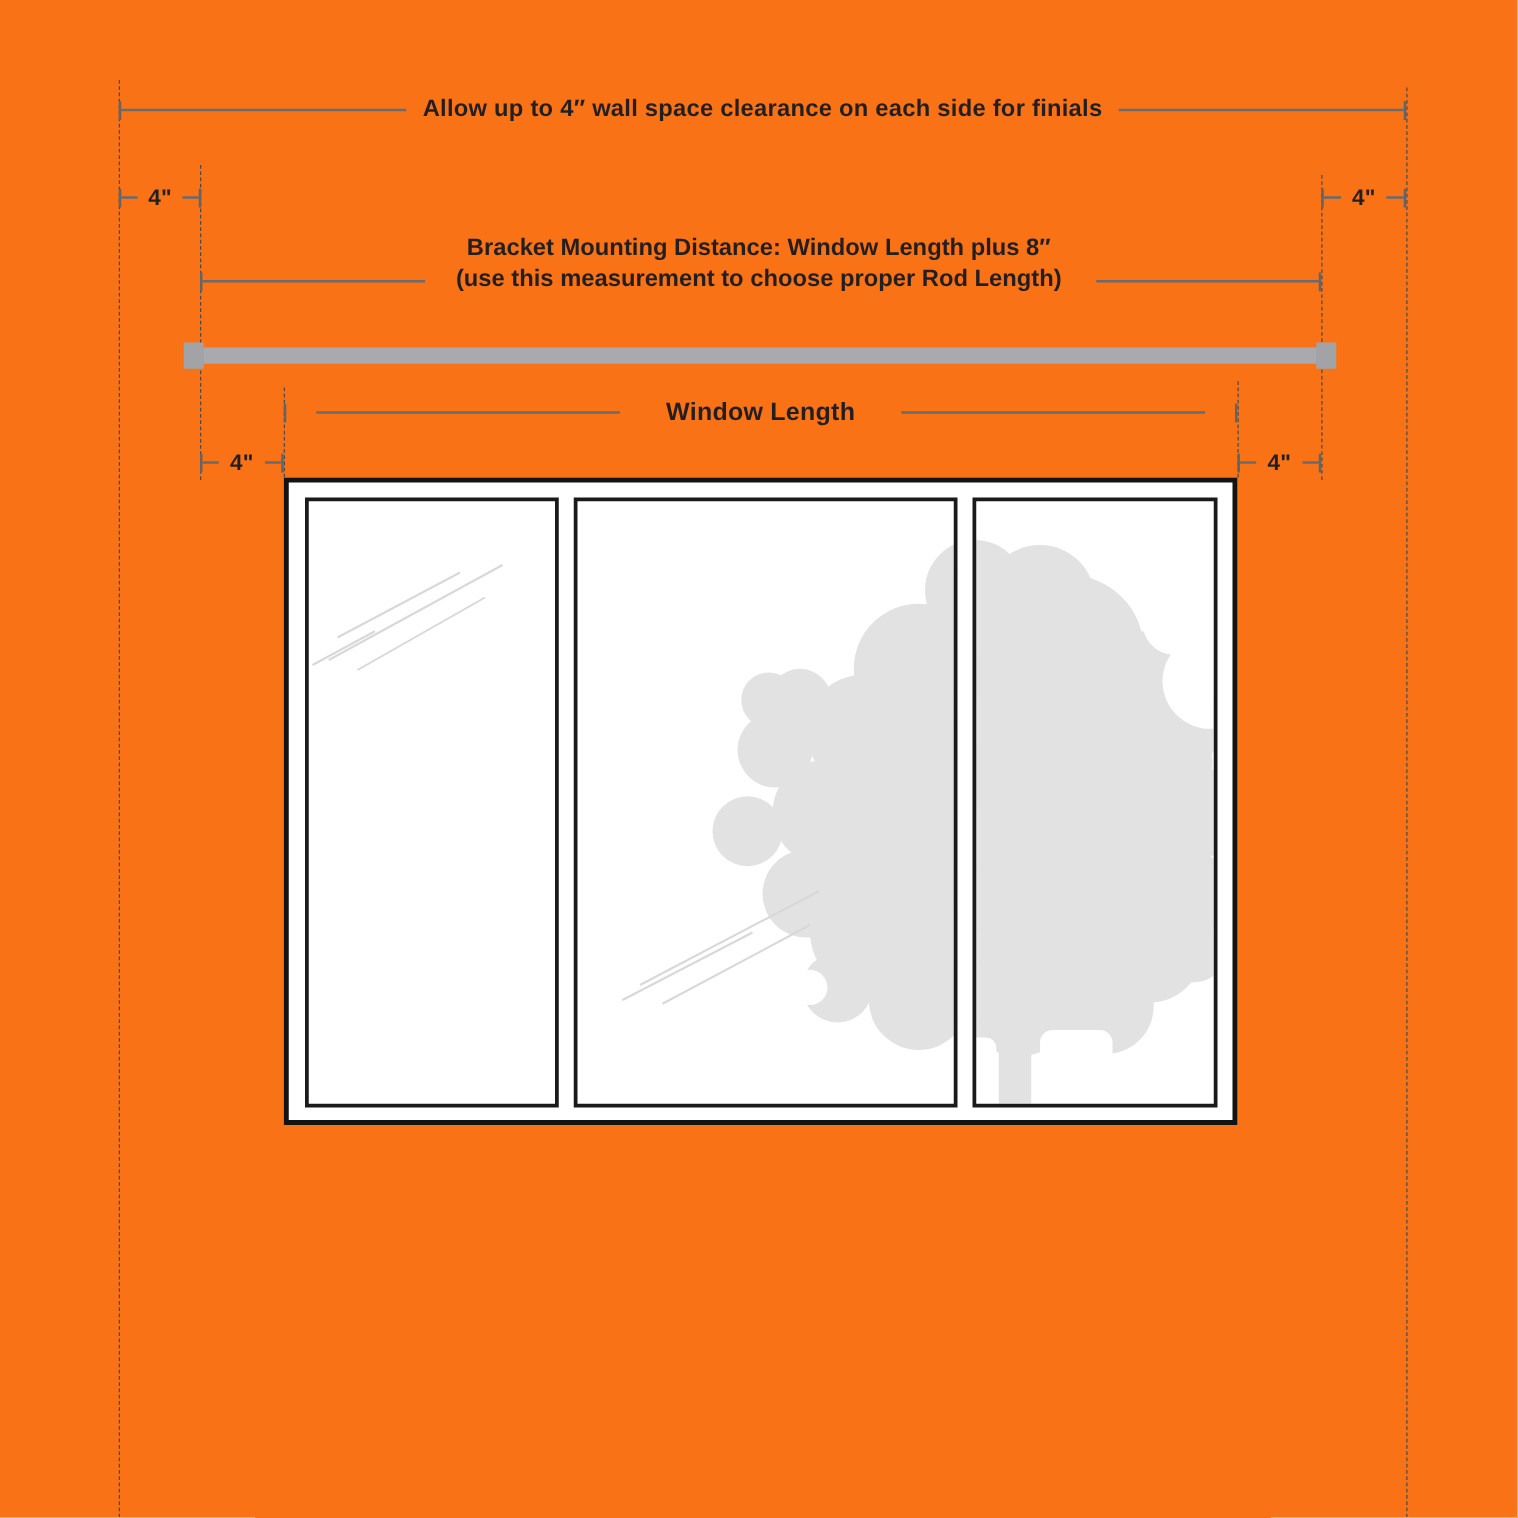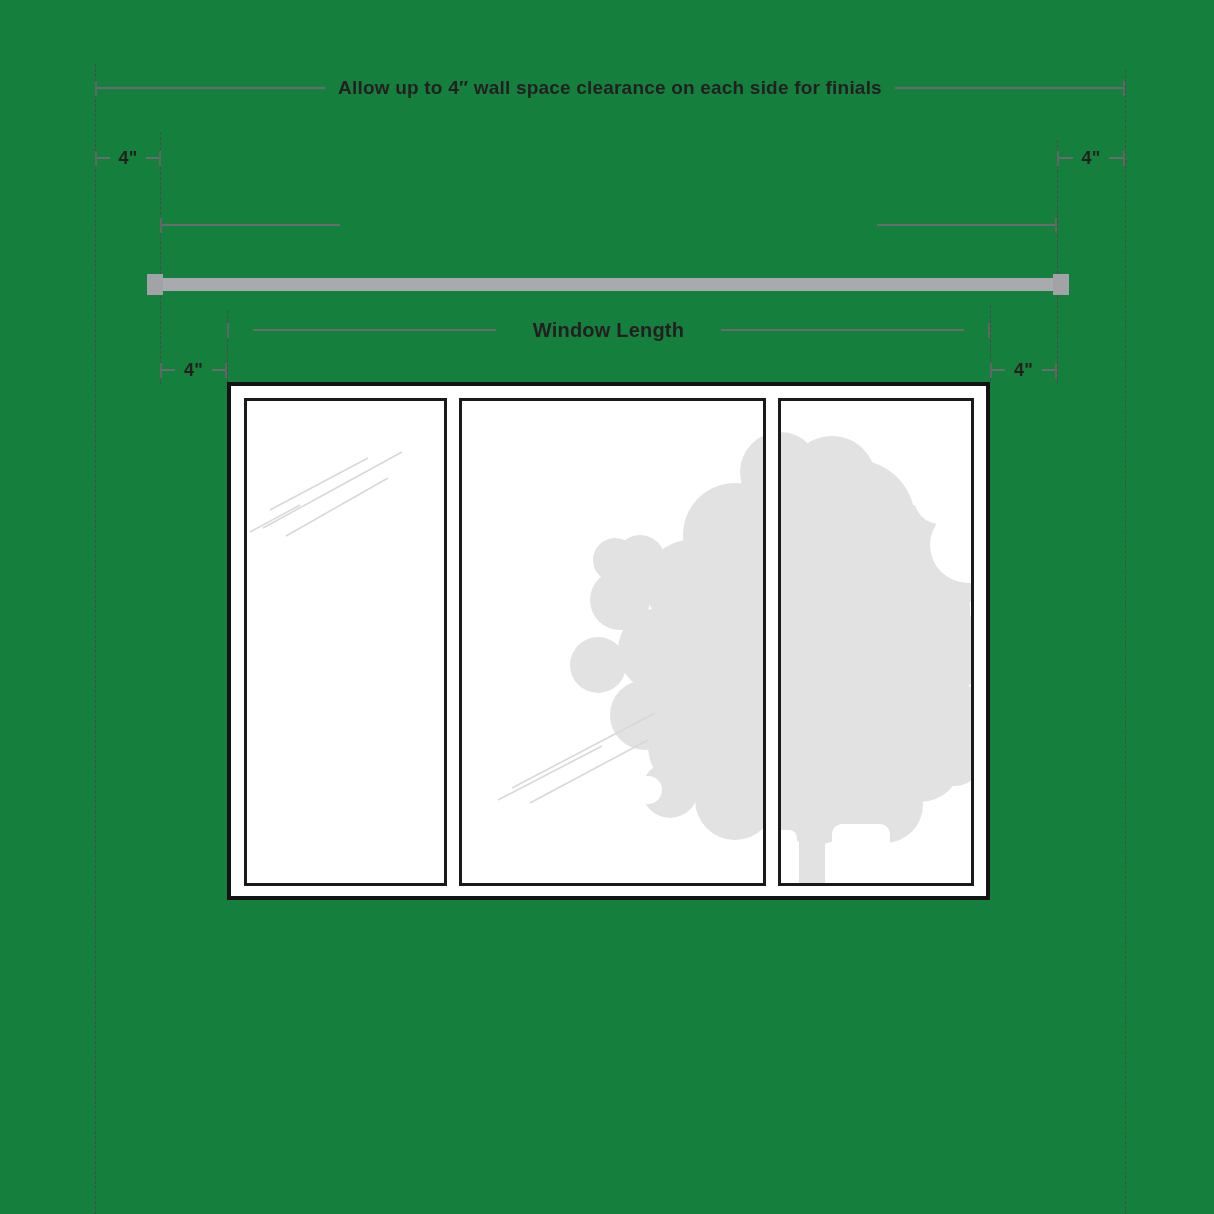--- a/index.html
+++ b/index.html
@@ -1,20 +1,20 @@
 <!DOCTYPE html>
 <html><head>
 <meta charset="utf-8">
 <style>
   * { margin:0; padding:0; box-sizing:border-box; }
   html,body { background:#e9e9e9; }
   .canvas {
     position:relative;
     width:1214px; height:1214px;
-    background:#15803d;
+    background:#f97316;
     overflow:hidden;
     font-family:"Liberation Sans", sans-serif;
     color:#231f20;
   }
   
   .vdash { position:absolute; width:0; border-left:1px dashed #4b4b4b; }
   
   .dim { position:absolute; display:flex; align-items:center; height:16px; }
   .dim .tick { flex:none; width:2px; height:15px; background:#636466; }
   .dim .seg  { flex:1; height:2px; background:#6a6b6d; }
@@ -68,20 +68,24 @@
     <div class="tick"></div>
   </div>
   <div class="dim" style="left:1057px; top:150px; width:68px;">
     <div class="tick"></div>
     <div class="seg"></div>
     <div class="lbl">4"</div>
     <div class="seg"></div>
     <div class="tick"></div>
   </div>
 
+  <div class="note-block" style="top:186px;">
+    <div>Bracket Mounting Distance: Window Length plus 8″</div>
+    <div>(use this measurement to choose proper Rod Length)</div>
+  </div>
 
   <div class="dim" style="left:160px; top:217px; width:180px;">
     <div class="tick"></div>
     <div class="seg"></div>
   </div>
   <div class="dim" style="left:877px; top:217px; width:180px;">
     <div class="seg"></div>
     <div class="tick"></div>
   </div>
 

